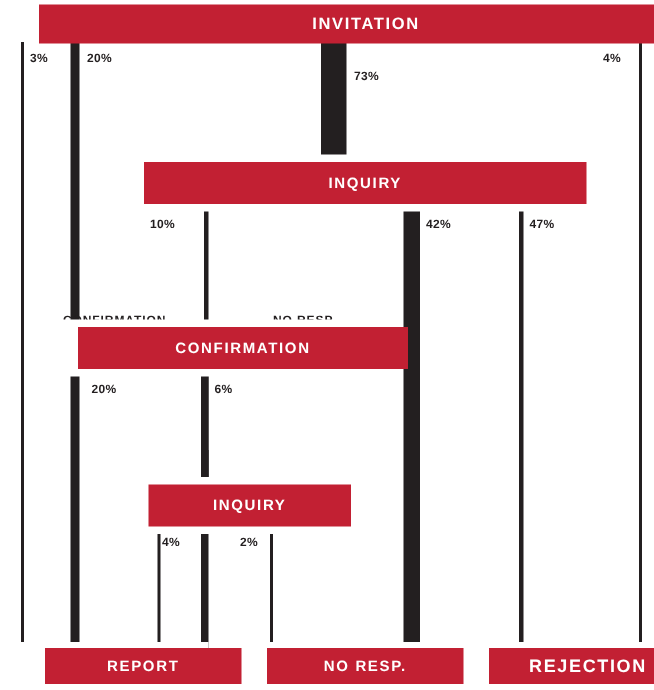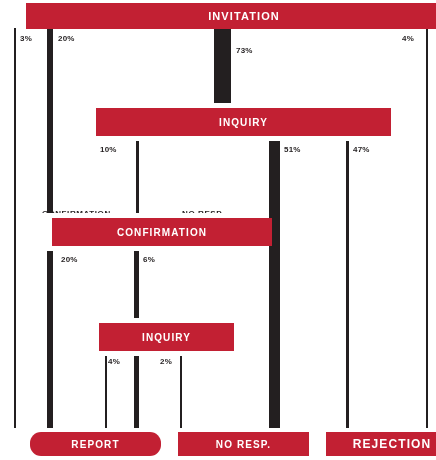--- a/index.html
+++ b/index.html
@@ -114,35 +114,35 @@
   <div class="node-wrap" style="left:65px; top:103px; width:305px; height:38px;"></div>
   <div class="node" style="left:70px; top:108px; width:295px; height:28px; font-size:10px;">INQUIRY</div>
 
   <div class="node-wrap" style="left:21px; top:213px; width:230px; height:38px;"></div>
   <div class="node" style="left:26px; top:218px; width:220px; height:28px; font-size:10px;">CONFIRMATION</div>
 
   <div class="node-wrap" style="left:68px; top:318px; width:145px; height:38px;"></div>
   <div class="node" style="left:73px; top:323px; width:135px; height:28px; font-size:10px;">INQUIRY</div>
 
   <div class="node-wrap" style="left:0px; top:428px; width:139px; height:32px;"></div>
-  <div class="node" style="left:4px; top:432px; width:131px; height:24px; font-size:10px;border-radius:11px;">REPORT</div>
+  <div class="node" style="left:4px; top:432px; width:131px; height:24px; font-size:10px;">REPORT</div>
 
   <div class="node-wrap" style="left:148px; top:428px; width:139px; height:32px;"></div>
   <div class="node" style="left:152px; top:432px; width:131px; height:24px; font-size:10px;">NO RESP.</div>
 
   <div class="node-wrap" style="left:296px; top:428px; width:140px; height:32px;"></div>
   <div class="node" style="left:300px; top:432px; width:132px; height:24px; font-size:12px;">REJECTION</div>
 
   <div class="pct" style="left:20px; top:34px;">3%</div>
   <div class="pct" style="left:58px; top:34px;">20%</div>
   <div class="pct" style="left:236px; top:46px;">73%</div>
   <div class="pct" style="left:402px; top:34px;">4%</div>
 
   <div class="pct" style="left:100px; top:145px;">10%</div>
-  <div class="pct" style="left:284px; top:145px;">51%</div>
+  <div class="pct" style="left:284px; top:145px;">42%</div>
   <div class="pct" style="left:353px; top:145px;">47%</div>
 
   <div class="pct" style="left:61px; top:255px;">20%</div>
   <div class="pct" style="left:143px; top:255px;">6%</div>
 
   <div class="pct" style="left:108px; top:357px;">4%</div>
   <div class="pct" style="left:160px; top:357px;">2%</div>
 
   <div class="side-label" style="left:330px; top:286px; width:92px;">INQUIRY</div>
   <div class="side-label" style="left:330px; top:348px; width:92px;">NO RESP.</div>

